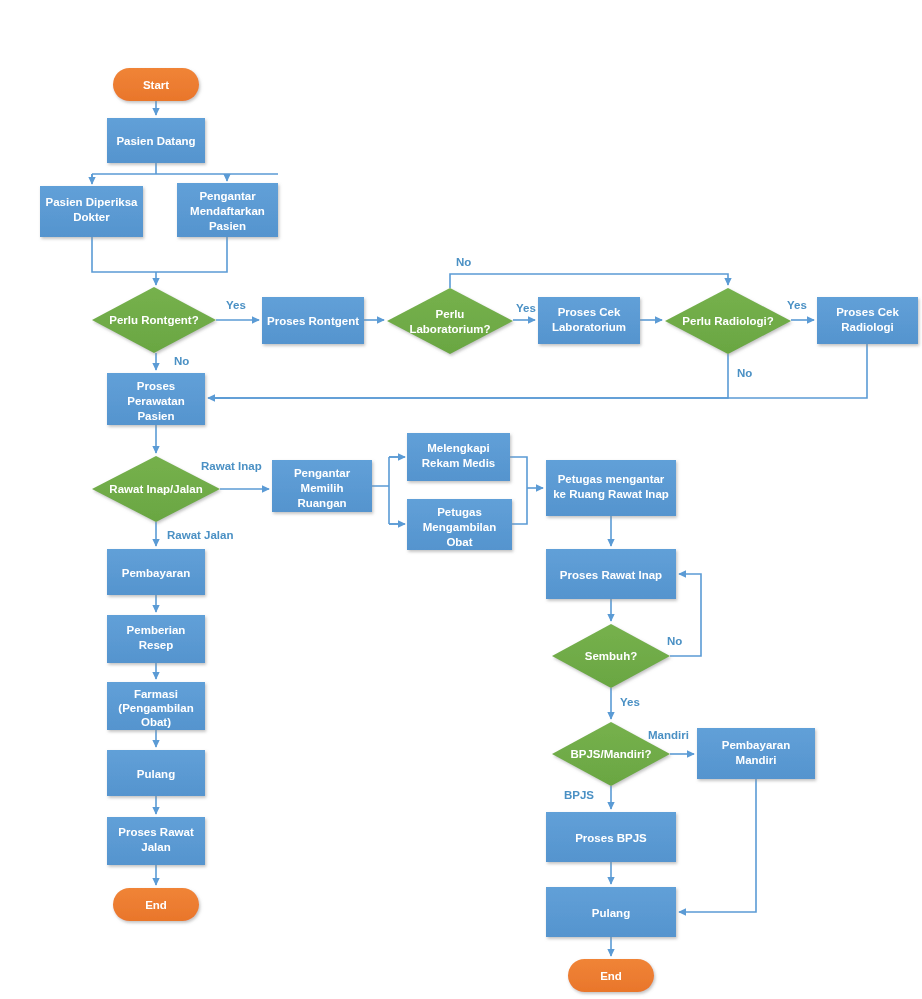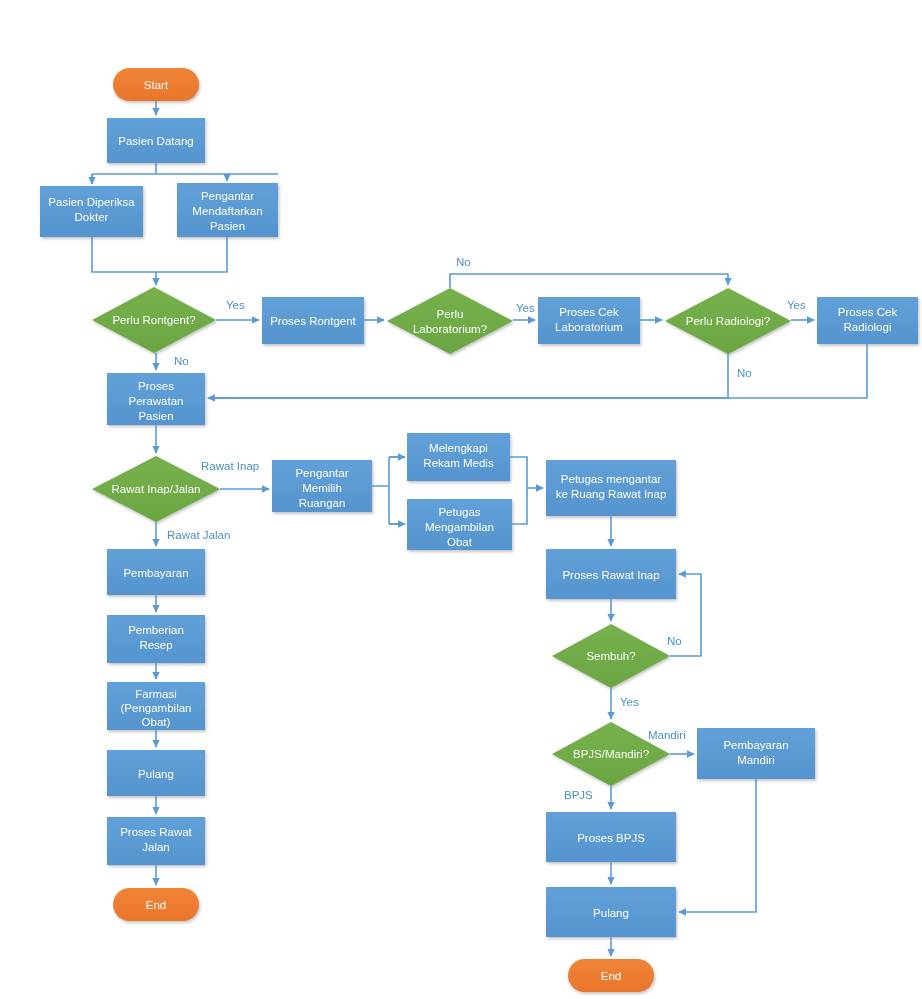--- a/index.html
+++ b/index.html
@@ -1,18 +1,18 @@
 <!DOCTYPE html>
 <html><head>
 <meta charset="utf-8">
 <style>
   html,body{margin:0;padding:0;background:#ffffff;}
   body{width:922px;height:999px;overflow:hidden;
        font-family:"Liberation Sans","DejaVu Sans",sans-serif;}
-  #canvas{position:relative;width:922px;height:999px;}
+  #canvas{position:relative;width:922px;height:999px;font-weight:bold;}
   svg#flow{position:absolute;left:0;top:0;width:922px;height:999px;}
   .node-label{fill:#ffffff;font-size:11.5px;font-family:"Liberation Sans","DejaVu Sans",sans-serif;}
   .edge-label{fill:#4a90c4;font-size:11.5px;font-family:"Liberation Sans","DejaVu Sans",sans-serif;}
   .proc-rect{filter:url(#softshadow);}
   .term-rect{filter:url(#softshadow);}
   .dec-poly{filter:url(#softshadow);}
   .conn{stroke:#5B9BD5;stroke-width:1.6;fill:none;}
 </style>
 </head>
 <body>

